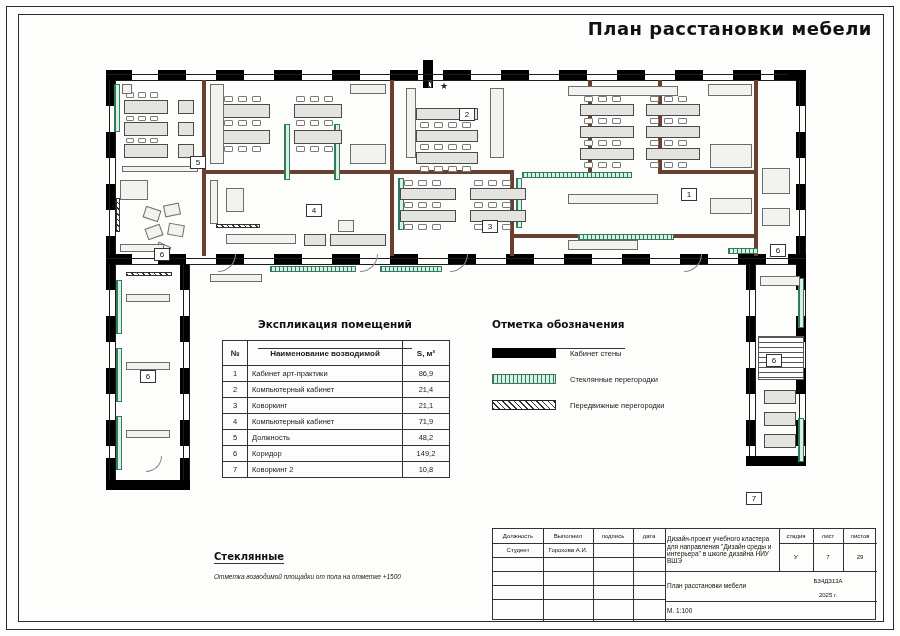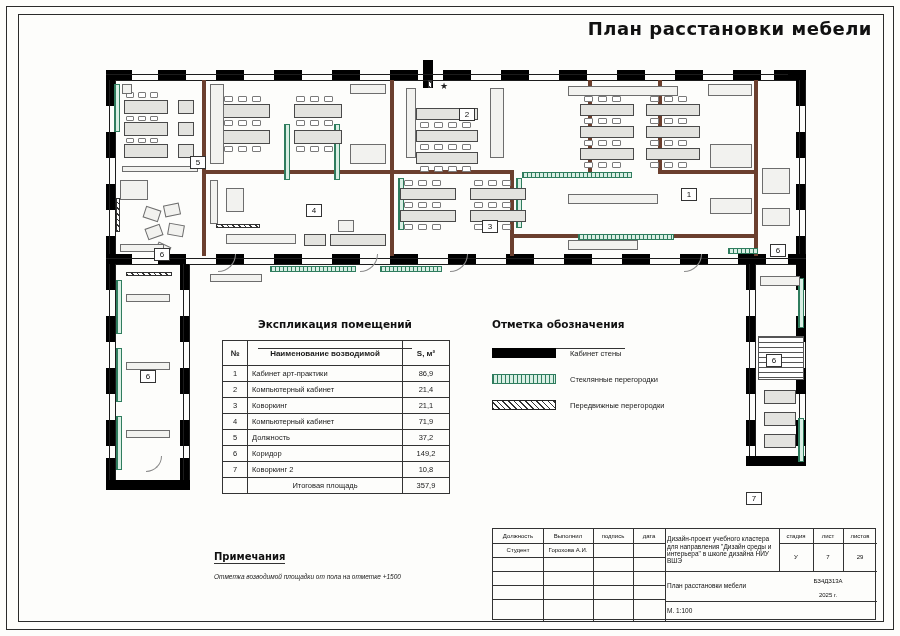--- a/index.html
+++ b/index.html
@@ -565,36 +565,31 @@
         <td class="area">21,1</td>
       </tr>
       <tr>
         <td class="num">4</td>
         <td>Компьютерный кабинет</td>
         <td class="area">71,9</td>
       </tr>
       <tr>
         <td class="num">5</td>
         <td>Должность</td>
-        <td class="area">37,2</td>
+        <td class="area">48,2</td>
       </tr>
       <tr>
         <td class="num">6</td>
         <td>Коридор</td>
         <td class="area">149,2</td>
       </tr>
       <tr>
         <td class="num">7</td>
         <td>Коворкинг 2</td>
         <td class="area">10,8</td>
-      </tr>
-      <tr class="total">
-        <td class="num"></td>
-        <td class="total-label">Итоговая площадь</td>
-        <td class="area">357,9</td>
       </tr>
     </tbody>
   </table>
 
   <div class="section-title" style="left:492px; top:318px;">Отметка обозначения</div>
 
   <div id="legend">
     <div class="legend-row">
       <span class="legend-swatch sw-bearing"></span>
       <span class="legend-label">Кабинет стены</span>
@@ -602,21 +597,21 @@
     <div class="legend-row">
       <span class="legend-swatch sw-glass"></span>
       <span class="legend-label">Стеклянные перегородки</span>
     </div>
     <div class="legend-row">
       <span class="legend-swatch sw-movable"></span>
       <span class="legend-label">Передвижные перегородки</span>
     </div>
   </div>
 
-  <div id="notes-title">Примечания</div>
+  <div id="notes-title">Стеклянные</div>
   <div id="notes-text">Отметка возводимой площадки от пола на отметке +1500</div>
 
   <div id="stamp">
 
     <div class="vline" style="left:50px;  top:0;  height:92px;"></div>
     <div class="vline" style="left:100px; top:0;  height:92px;"></div>
     <div class="vline" style="left:140px; top:0;  height:92px;"></div>
     <div class="vline" style="left:172px; top:0;  height:92px;"></div>
     <div class="vline" style="left:286px; top:0;  height:42px;"></div>
     <div class="vline" style="left:320px; top:0;  height:42px;"></div>

